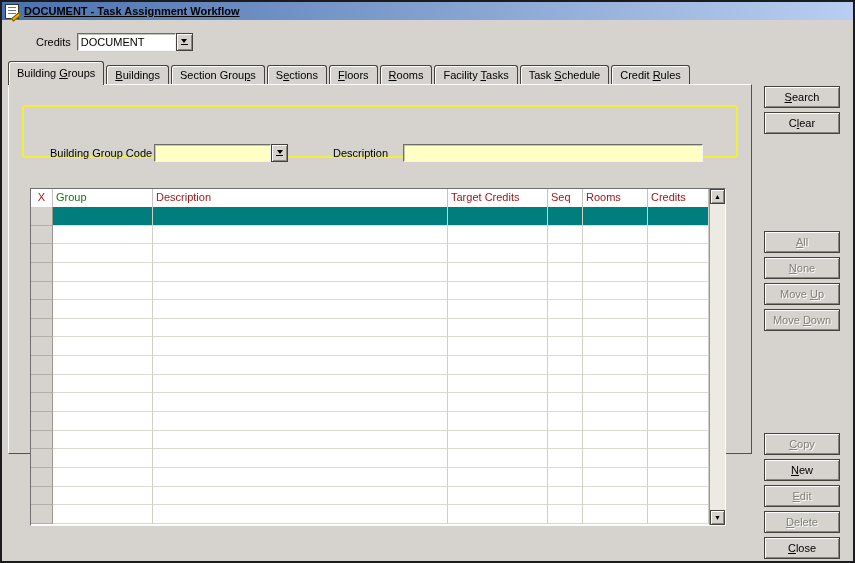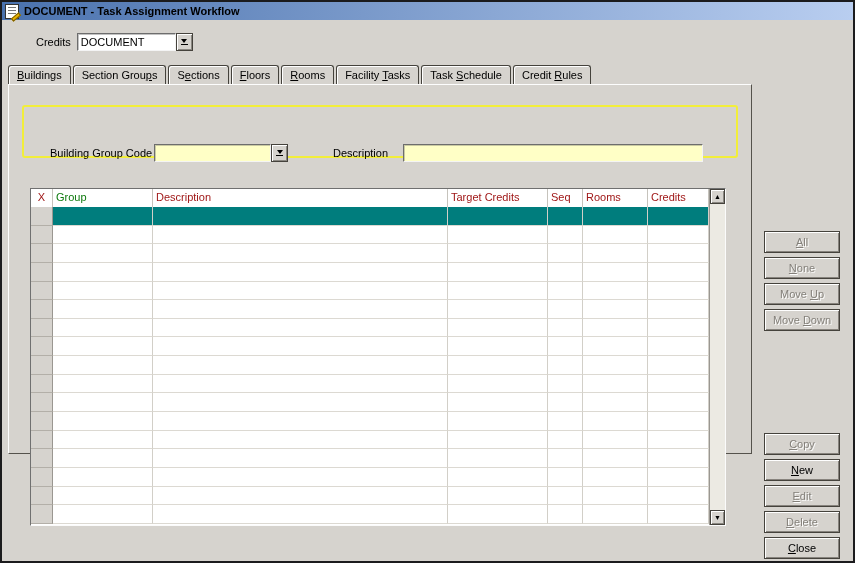--- a/index.html
+++ b/index.html
@@ -21,21 +21,21 @@
   }
   .doc-icon{width:12px;height:13px;background:#fff;border:1px solid #333;position:relative;flex:0 0 auto;}
   .doc-icon::before{
     content:"";position:absolute;left:2px;top:2px;right:2px;height:8px;
     background:repeating-linear-gradient(#777 0 1px,transparent 1px 3px);
   }
   .doc-icon::after{
     content:"";position:absolute;right:-3px;bottom:-1px;width:8px;height:2px;
     background:#e8b200;border:1px solid #7a5c00;transform:rotate(-40deg);
   }
-  .title-text{white-space:nowrap;}
+  .title-text{white-space:nowrap;text-decoration:underline;}
   
   .prop-row{position:absolute;left:34px;top:31px;display:flex;align-items:center;}
   .plabel{margin-right:6px;}
   .pfield{
     width:99px;height:18px;box-sizing:border-box;background:#fff;
     border:1px solid;border-color:#6d6d6d #f4f4f4 #f4f4f4 #6d6d6d;
     box-shadow:inset 1px 1px 0 rgba(80,80,80,.35);
     font:inherit;padding:1px 3px;
   }
   .dropbtn{
@@ -131,20 +131,21 @@
   <div class="prop-row">
     <span class="plabel">Credits</span>
     <input class="pfield" readonly="" value="DOCUMENT" style="">
     <button class="dropbtn">
       <span class="dd-arrow"></span>
       <span class="dd-bar"></span>
     </button>
   </div>
 
   <div class="tabstrip">
+      <div class="tab active">Building <u>G</u>roups</div>
       <div class="tab"><u>B</u>uildings</div>
       <div class="tab">Section Grou<u>p</u>s</div>
       <div class="tab">S<u>e</u>ctions</div>
       <div class="tab"><u>F</u>loors</div>
       <div class="tab"><u>R</u>ooms</div>
       <div class="tab">Facility <u>T</u>asks</div>
       <div class="tab">Task <u>S</u>chedule</div>
       <div class="tab">Credit <u>R</u>ules</div>
     </div>
 
@@ -332,20 +333,24 @@
           </div>
         <div class="strack"></div>
         <div class="sbtn">
             <span>▼</span>
           </div>
       </div>
     </div>
 
   </div>
 
+  <div class="agroup g1">
+      <button class="abtn"><u>S</u>earch</button>
+      <button class="abtn">C<u>l</u>ear</button>
+    </div>
   <div class="agroup g3">
       <button class="abtn disabled"><u>C</u>opy</button>
       <button class="abtn"><u>N</u>ew</button>
       <button class="abtn disabled"><u>E</u>dit</button>
       <button class="abtn disabled"><u>D</u>elete</button>
       <button class="abtn"><u>C</u>lose</button>
     </div>
   <div class="agroup g2">
       <button class="abtn disabled"><u>A</u>ll</button>
       <button class="abtn disabled"><u>N</u>one</button>

